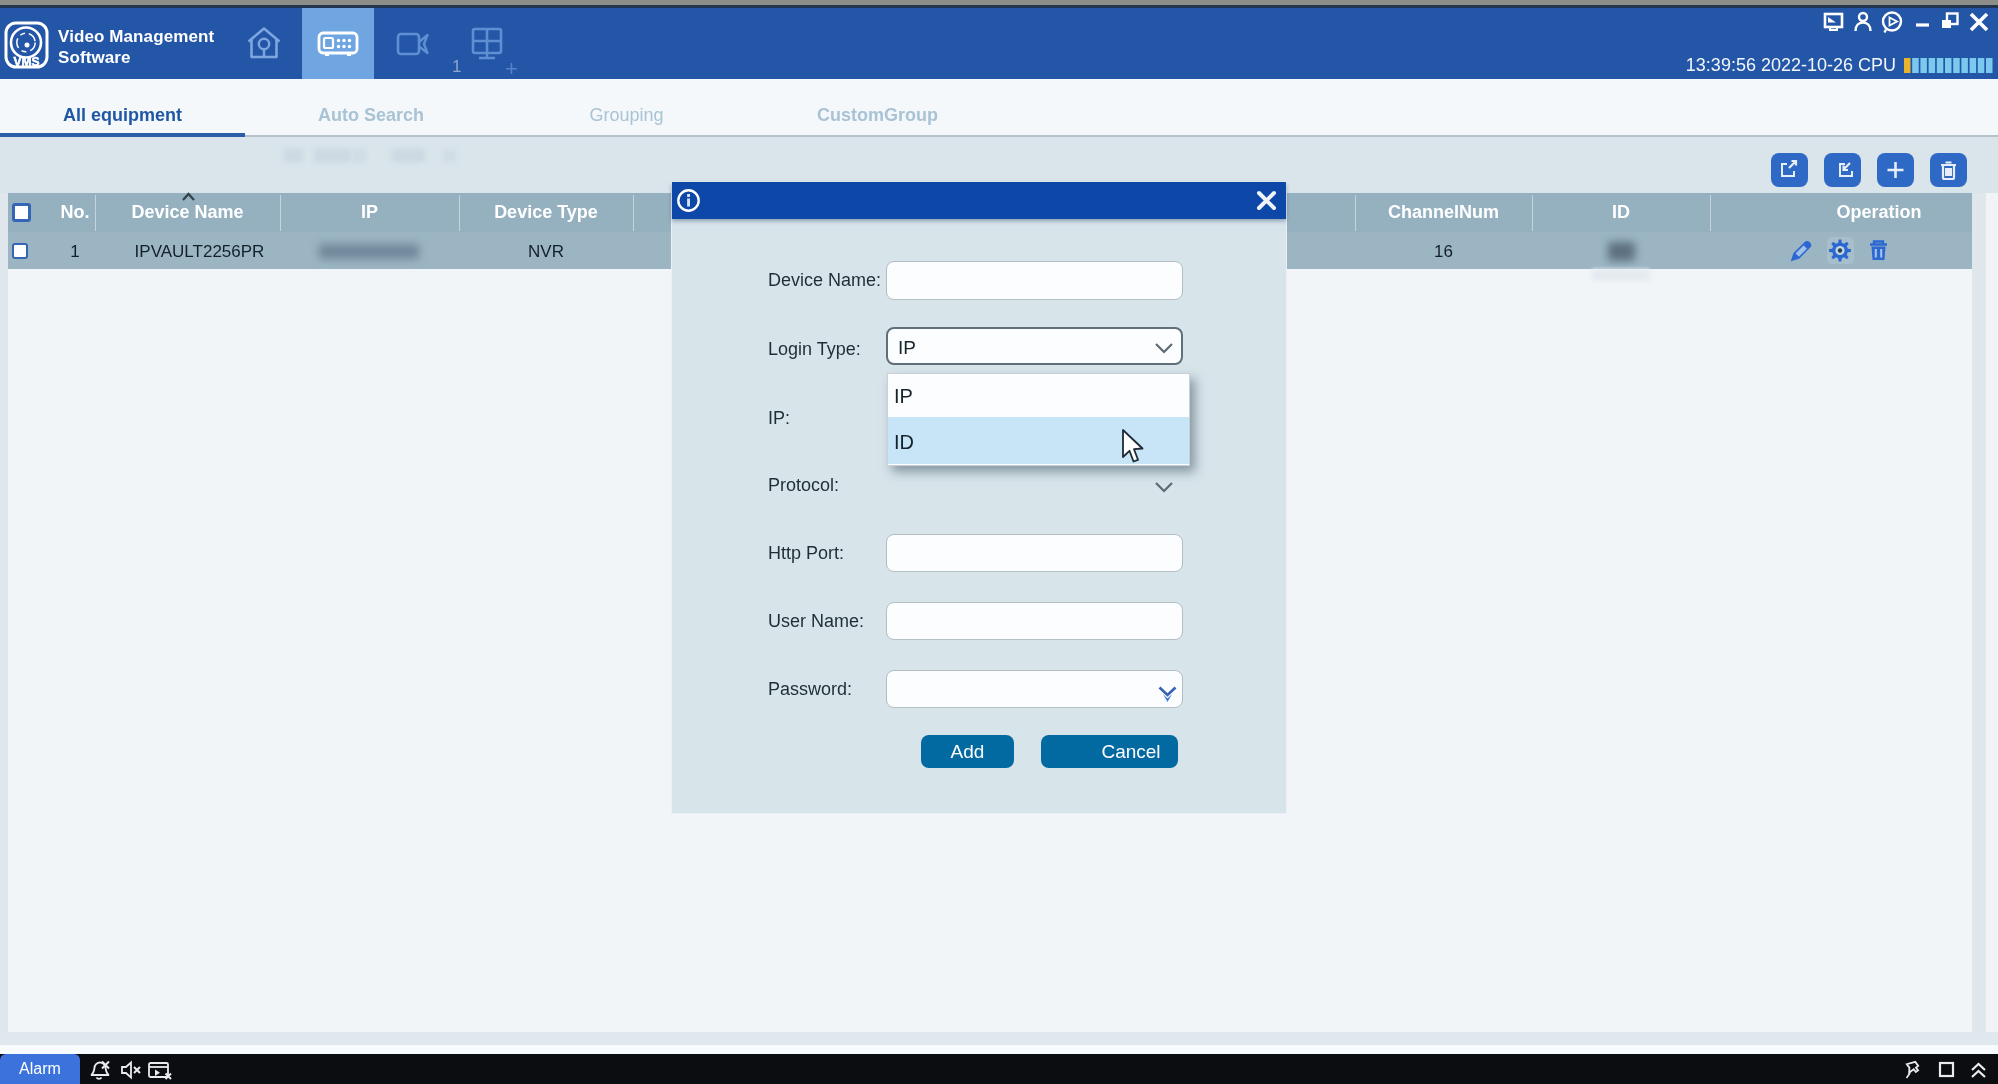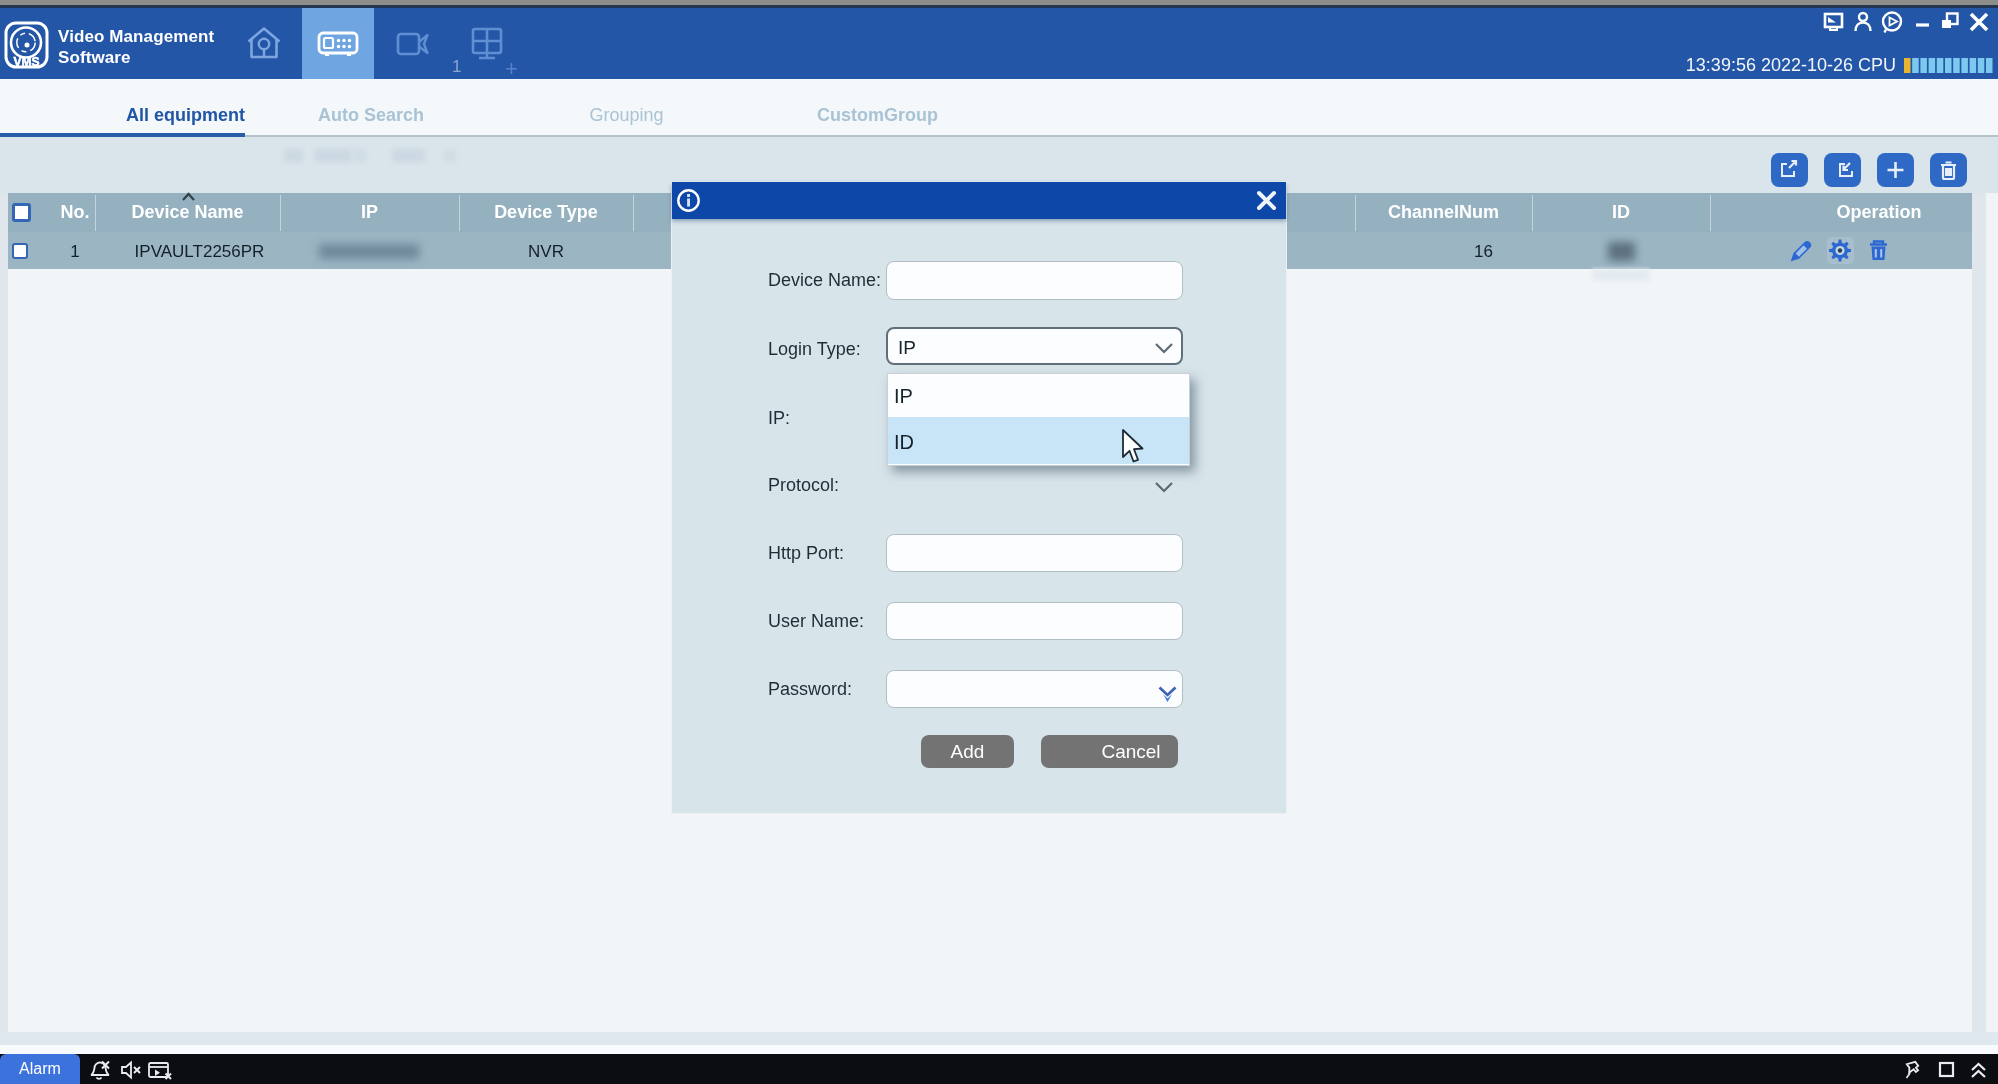--- a/index.html
+++ b/index.html
@@ -3,21 +3,21 @@
 <meta charset="utf-8">
 <style>
   html,body{margin:0;padding:0;}
   body{font-family:"Liberation Sans",sans-serif;}
   #page{position:relative;width:1998px;height:1084px;overflow:hidden;background:#eef3f6;}
   .abs{position:absolute;}
   svg{display:block;}
   .sep{top:195px;width:1px;height:36px;background:rgba(255,255,255,0.45);}
   .dlbl{position:absolute;left:96px;font-size:18px;color:#1f2d37;}
   .dinput{position:absolute;left:214px;width:297px;background:#fbfdfe;border:1.5px solid #b3bec4;border-radius:8px;font-size:19px;color:#16242e;padding-left:11px;box-sizing:border-box;}
-  .dbtn{position:absolute;top:553px;height:33px;background:#737373;border-radius:8px;color:#fff;font-size:19px;text-align:center;line-height:33px;}
+  .dbtn{position:absolute;top:553px;height:33px;background:#0369a1;border-radius:8px;color:#fff;font-size:19px;text-align:center;line-height:33px;}
 </style>
 </head>
 <body>
 <div id="page">
 
   <div class="abs" style="left:0;top:0;width:1998px;height:5px;background:#8d8d89;"></div>
   <div class="abs" style="left:0;top:5px;width:1998px;height:3px;background:#24354f;"></div>
 
   <div class="abs" style="left:0;top:8px;width:1998px;height:71px;background:#2456a8;"></div>
   <div id="hdr-logo" class="abs" style="left:4px;top:21px;">
@@ -102,21 +102,21 @@
           <rect x="49.2" y="0" width="6.5" height="15"></rect>
         <rect x="57.4" y="0" width="6.5" height="15"></rect>
           <rect x="65.6" y="0" width="6.5" height="15"></rect>
         <rect x="73.8" y="0" width="6.5" height="15"></rect>
           <rect x="82" y="0" width="6.5" height="15"></rect>
       </g>
     </svg>
   </div>
 
   <div class="abs" style="left:0;top:79px;width:1998px;height:58px;background:#f5f8fa;"></div>
-  <div class="abs" style="left:0;top:105px;width:245px;text-align:right;color:#2056a6;font-size:18px;font-weight:bold;">All equipment</div>
+  <div class="abs" style="left:0;top:105px;width:245px;text-align:center;color:#2056a6;font-size:18px;font-weight:bold;">All equipment</div>
   <div class="abs" style="left:245px;top:105px;width:252px;text-align:center;color:#a9c3d5;font-size:18px;font-weight:bold;">Auto Search</div>
   <div class="abs" style="left:500px;top:105px;width:253px;text-align:center;color:#a9c3d5;font-size:18px;font-weight:normal;">Grouping</div>
   <div class="abs" style="left:750px;top:105px;width:255px;text-align:center;color:#a9c3d5;font-size:18px;font-weight:bold;">CustomGroup</div>
   <div class="abs" style="left:245px;top:135px;width:1753px;height:2px;background:#b6c2c9;"></div>
   <div class="abs" style="left:0;top:133px;width:245px;height:4px;background:#2b5ea8;"></div>
 
   <div class="abs" style="left:0;top:137px;width:1998px;height:56px;background:#d9e4eb;"></div>
   <div class="abs" style="left:284px;top:149px;width:19px;height:13px;background:#ccd9e2;border-radius:3px;filter:blur(2px);"></div>
   <div class="abs" style="left:314px;top:149px;width:37px;height:13px;background:#ccd9e2;border-radius:3px;filter:blur(2px);"></div>
   <div class="abs" style="left:352px;top:149px;width:14px;height:13px;background:#d0dde5;border-radius:3px;filter:blur(2px);"></div>
@@ -162,21 +162,21 @@
     <div class="abs" style="left:280px;width:179px;text-align:center;">IP</div>
     <div class="abs" style="left:459px;width:174px;text-align:center;">Device Type</div>
     <div class="abs" style="left:1355px;width:177px;text-align:center;">ChannelNum</div>
     <div class="abs" style="left:1532px;width:178px;text-align:center;">ID</div>
     <div class="abs" style="left:1748px;width:262px;text-align:center;">Operation</div>
   </div>
   <div id="tbl-row" class="abs" style="left:0;top:242px;width:1998px;height:24px;color:#13202a;font-size:17px;">
     <div class="abs" style="left:40px;width:70px;text-align:center;">1</div>
     <div class="abs" style="left:107px;width:185px;text-align:center;">IPVAULT2256PR</div>
     <div class="abs" style="left:459px;width:174px;text-align:center;">NVR</div>
-    <div class="abs" style="left:1395px;width:177px;text-align:center;">16</div>
+    <div class="abs" style="left:1355px;width:177px;text-align:center;">16</div>
   </div>
 
   <div id="sort-arrow" class="abs" style="left:181px;top:192px;">
     <svg width="15" height="9" viewBox="0 0 15 9">
       <path d="M2 8 L7.5 2 L13 8" fill="none" stroke="#33434e" stroke-width="2.3"></path>
     </svg>
   </div>
 
   <div class="abs" style="left:12px;top:203px;width:13px;height:13px;background:#fff;border:3px solid #3565b5;border-radius:3px;"></div>
   <div class="abs" style="left:12px;top:243px;width:12px;height:12px;background:#fff;border:2.5px solid #3565b5;border-radius:3px;"></div>

